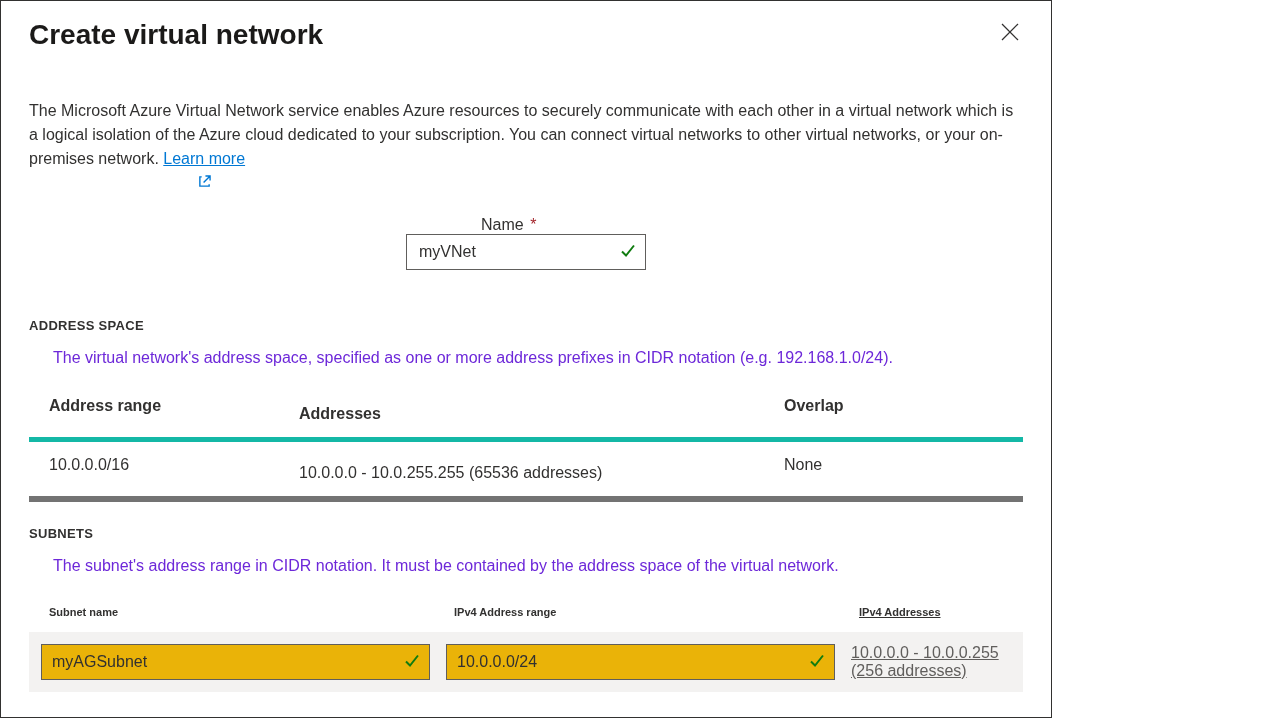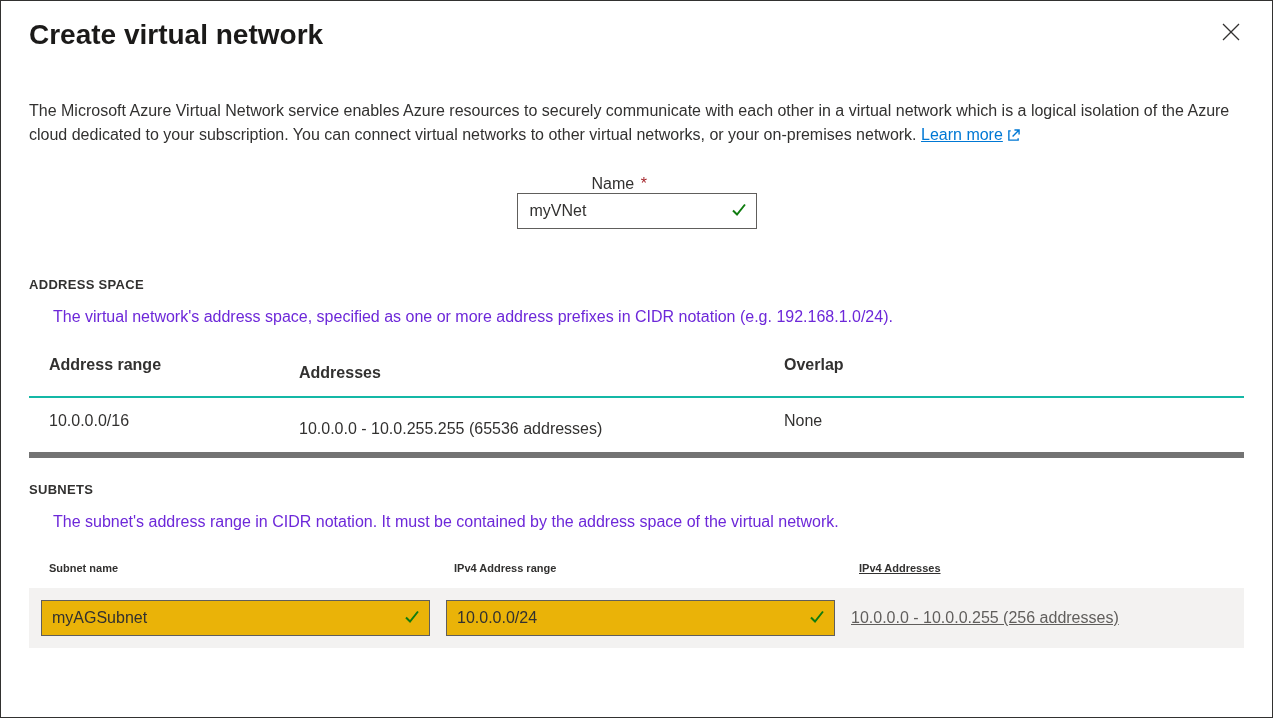--- a/index.html
+++ b/index.html
@@ -7,21 +7,21 @@
       margin: 0;
       padding: 0;
     }
     body {
       font-family: 'Segoe UI', -apple-system, BlinkMacSystemFont, sans-serif;
       background: #ffffff;
       color: #323130;
       font-size: 14px;
     }
     .panel {
-      width: 1273px;
+      width: 1052px;
       height: 718px;
       border: 1px solid #323130;
       padding: 18px 28px;
       position: relative;
     }
     .panel-header {
       display: flex;
       justify-content: space-between;
       align-items: flex-start;
       margin-bottom: 48px;
@@ -52,20 +52,21 @@
       color: #323130;
       margin-bottom: 28px;
     }
     .learn-more-link {
       color: #0078d4;
       text-decoration: underline;
       cursor: pointer;
       display: inline-flex;
       align-items: center;
       gap: 4px;
+      flex-direction: column;
     }
     .learn-more-link svg {
       width: 13px;
       height: 13px;
       stroke: #0078d4;
       fill: none;
       stroke-width: 1.5;
     }
     .form-row {
       display: flex;
@@ -124,21 +125,21 @@
       margin-bottom: 28px;
       line-height: 1.4;
       margin-left: 24px;
     }
     .addr-table {
       width: 100%;
       margin-bottom: 24px;
     }
     .addr-header {
       display: flex;
-      border-bottom: 2px solid #14b8a6;
+      border-bottom: 5px solid #14b8a6;
       padding: 0 20px 14px 20px;
       justify-content: flex-end;
     }
     .addr-header > div {
       font-size: 16px;
       font-weight: 600;
       color: #323130;
     }
     .addr-col-range { width: 250px; }
     .addr-col-addresses { width: 485px; margin-top: 8px; }

